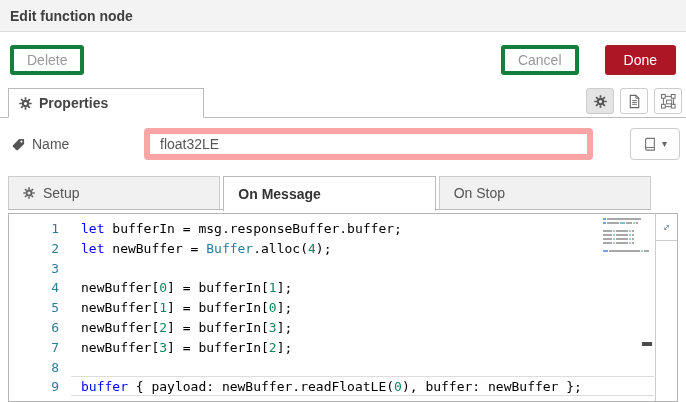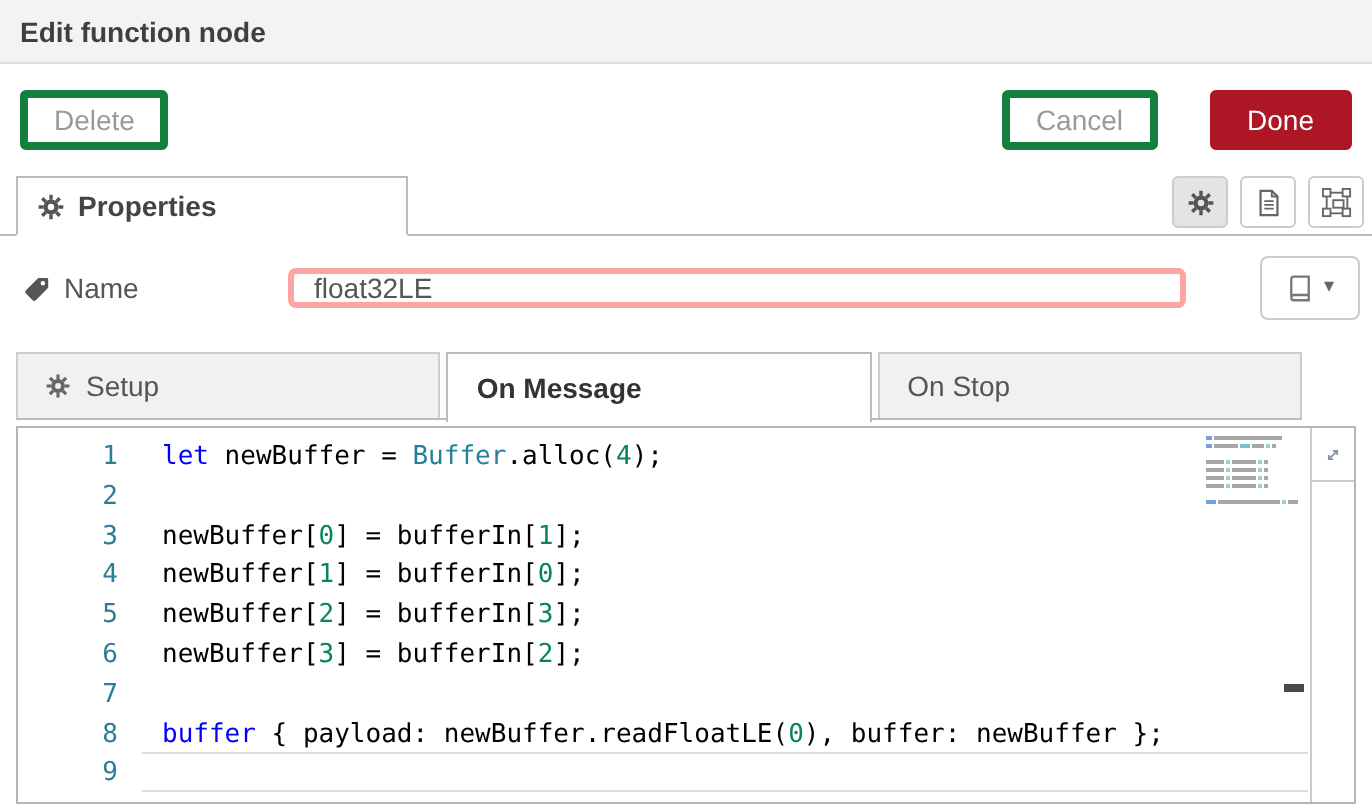--- a/index.html
+++ b/index.html
@@ -47,21 +47,21 @@
   .icon-btn{
     width:28px;height:26px;border:1px solid #ccc;border-radius:3px;background:#fff;
     display:flex;align-items:center;justify-content:center;cursor:pointer;color:#666;padding:0;
   }
   .icon-btn.active{background:#e4e4e4;color:#555;}
 
   
   .name-row{display:flex;align-items:center;padding:10px 6px 0 12px;gap:27px;}
   .name-label{display:flex;align-items:center;gap:7px;width:105px;color:#555;font-size:14px;}
   .name-input{
-    flex:1;height:20px;border:3px solid #fca5a5;border-radius:4px;padding:0 10px;
+    flex:1;height:32px;border:6px solid #fca5a5;border-radius:4px;padding:0 10px;
     font-size:14px;color:#555;outline:none;font-family:"Liberation Sans",sans-serif;
   }
   .book-btn{
     width:50px;height:32px;margin-left:10px;border:1px solid #ccc;border-radius:4px;background:#fff;
     display:flex;align-items:center;justify-content:center;gap:5px;cursor:pointer;color:#777;
   }
   .caret{font-size:10px;color:#666;line-height:1;}
 
   
   .func-tabs{
@@ -237,20 +237,21 @@
         <div>2</div>
         <div>3</div>
         <div>4</div>
         <div>5</div>
         <div>6</div>
         <div>7</div>
         <div>8</div>
         <div>9</div>
       </div>
     <div class="code">
+        <div class="code-line"><span class="tok-kw">let</span><span class="tok-plain"> bufferIn = msg.responseBuffer.buffer;</span></div>
         <div class="code-line"><span class="tok-kw">let</span><span class="tok-plain"> newBuffer = </span><span class="tok-type">Buffer</span><span class="tok-plain">.alloc(</span><span class="tok-num">4</span><span class="tok-plain">);</span></div>
         <div class="code-line"></div>
         <div class="code-line"><span class="tok-plain">newBuffer[</span><span class="tok-num">0</span><span class="tok-plain">] = bufferIn[</span><span class="tok-num">1</span><span class="tok-plain">];</span></div>
         <div class="code-line"><span class="tok-plain">newBuffer[</span><span class="tok-num">1</span><span class="tok-plain">] = bufferIn[</span><span class="tok-num">0</span><span class="tok-plain">];</span></div>
         <div class="code-line"><span class="tok-plain">newBuffer[</span><span class="tok-num">2</span><span class="tok-plain">] = bufferIn[</span><span class="tok-num">3</span><span class="tok-plain">];</span></div>
         <div class="code-line"><span class="tok-plain">newBuffer[</span><span class="tok-num">3</span><span class="tok-plain">] = bufferIn[</span><span class="tok-num">2</span><span class="tok-plain">];</span></div>
         <div class="code-line"></div>
         <div class="code-line"><span class="tok-kw">buffer</span><span class="tok-plain"> { payload: newBuffer.readFloatLE(</span><span class="tok-num">0</span><span class="tok-plain">), buffer: newBuffer };</span></div>
       </div>
     <div class="minimap">

